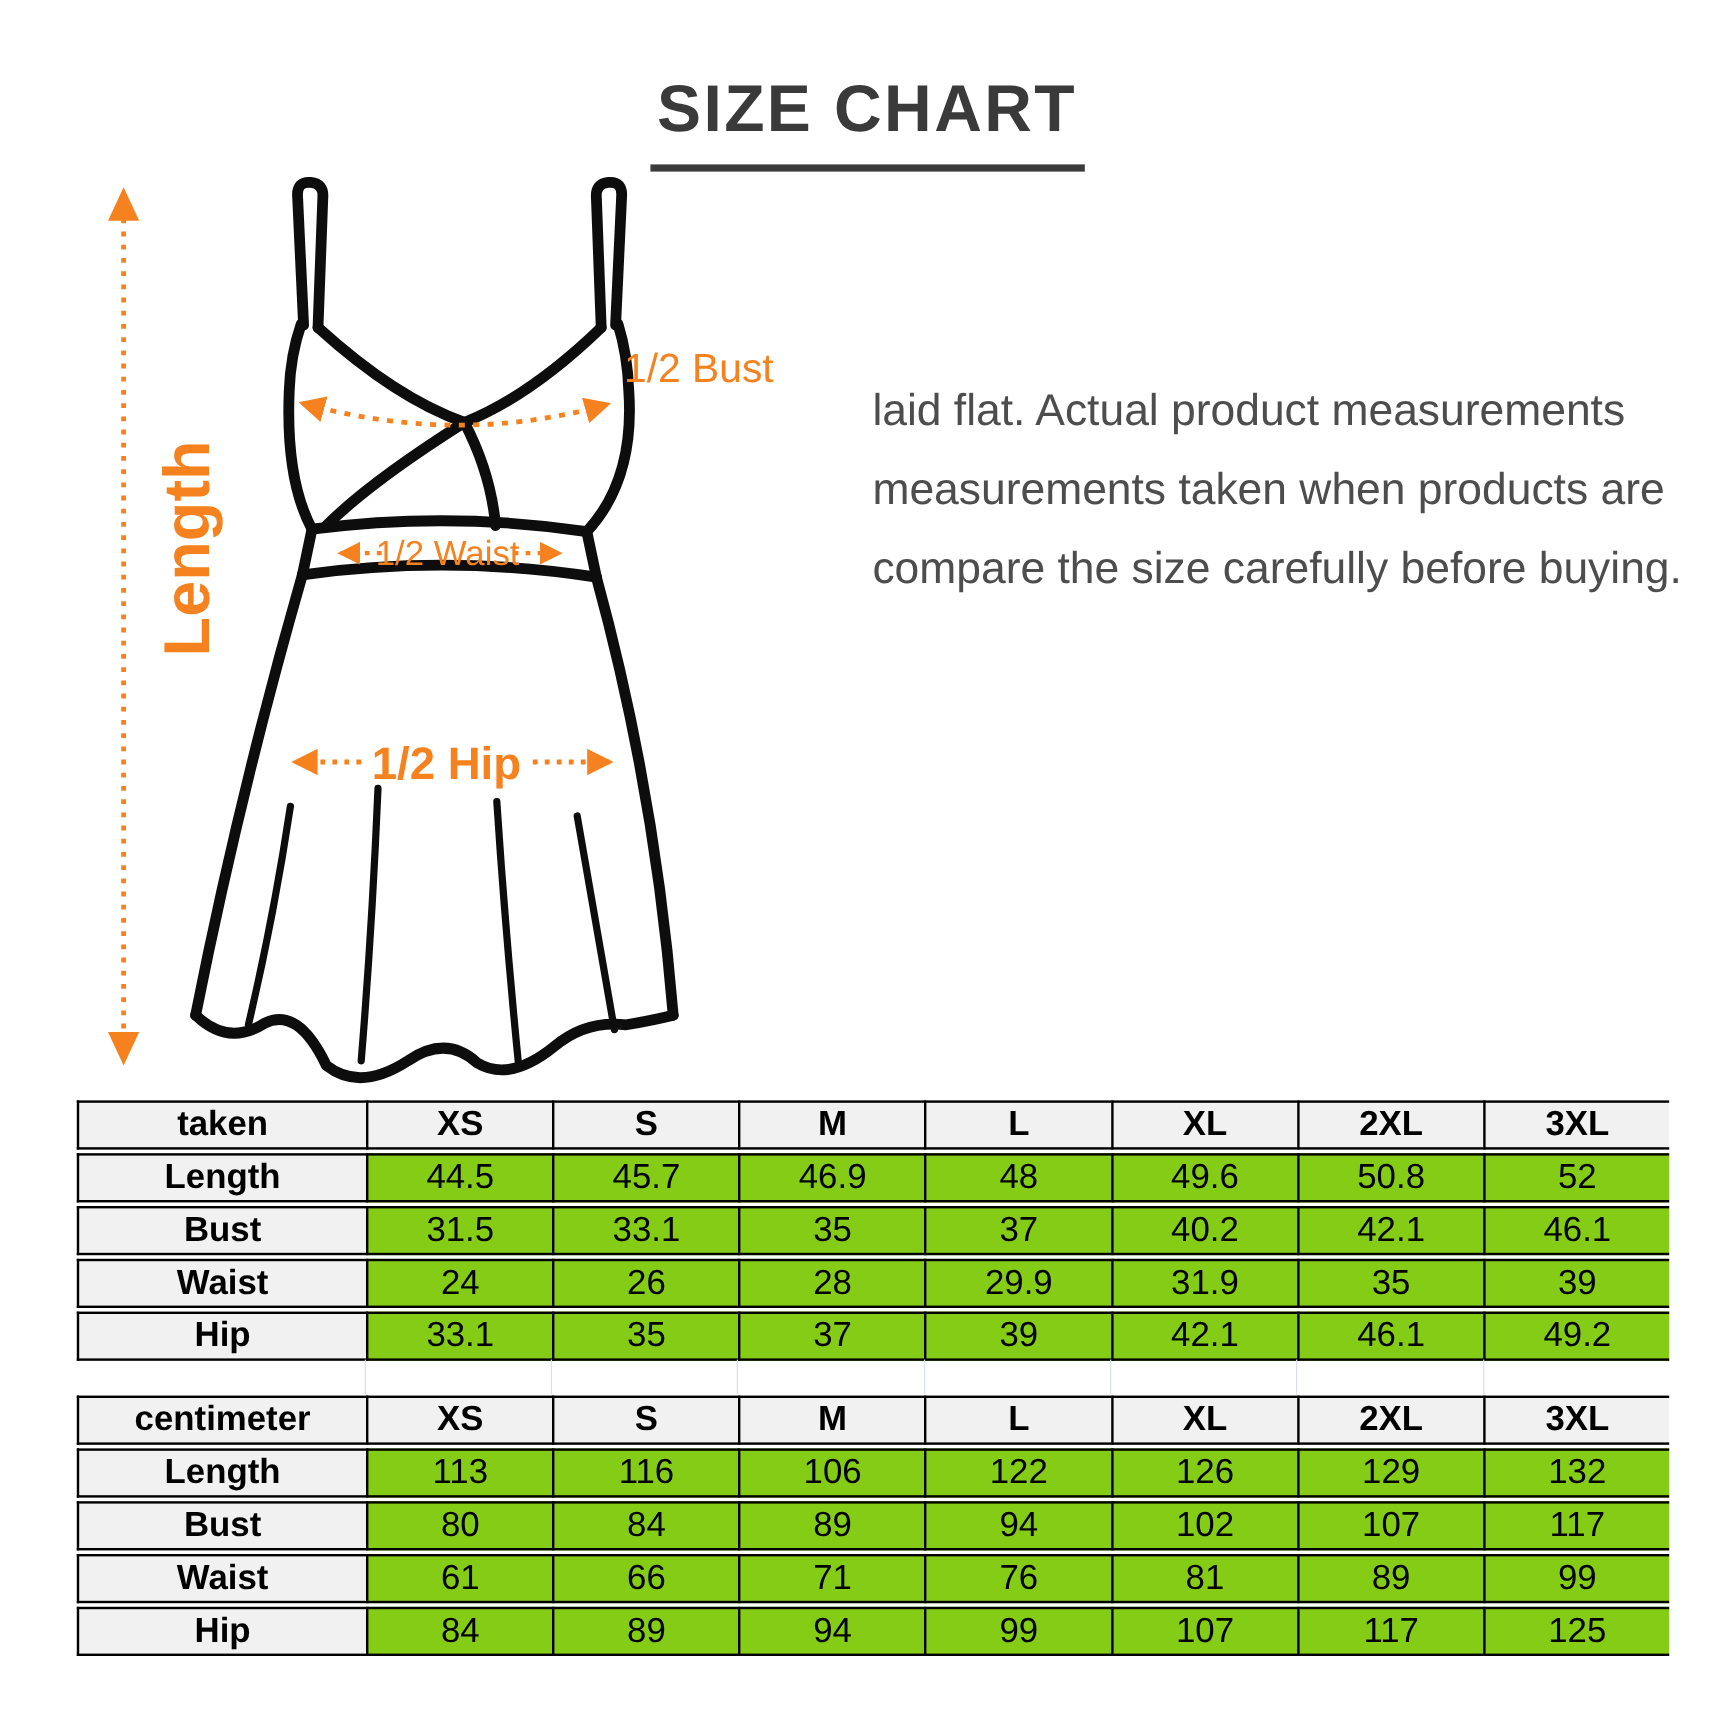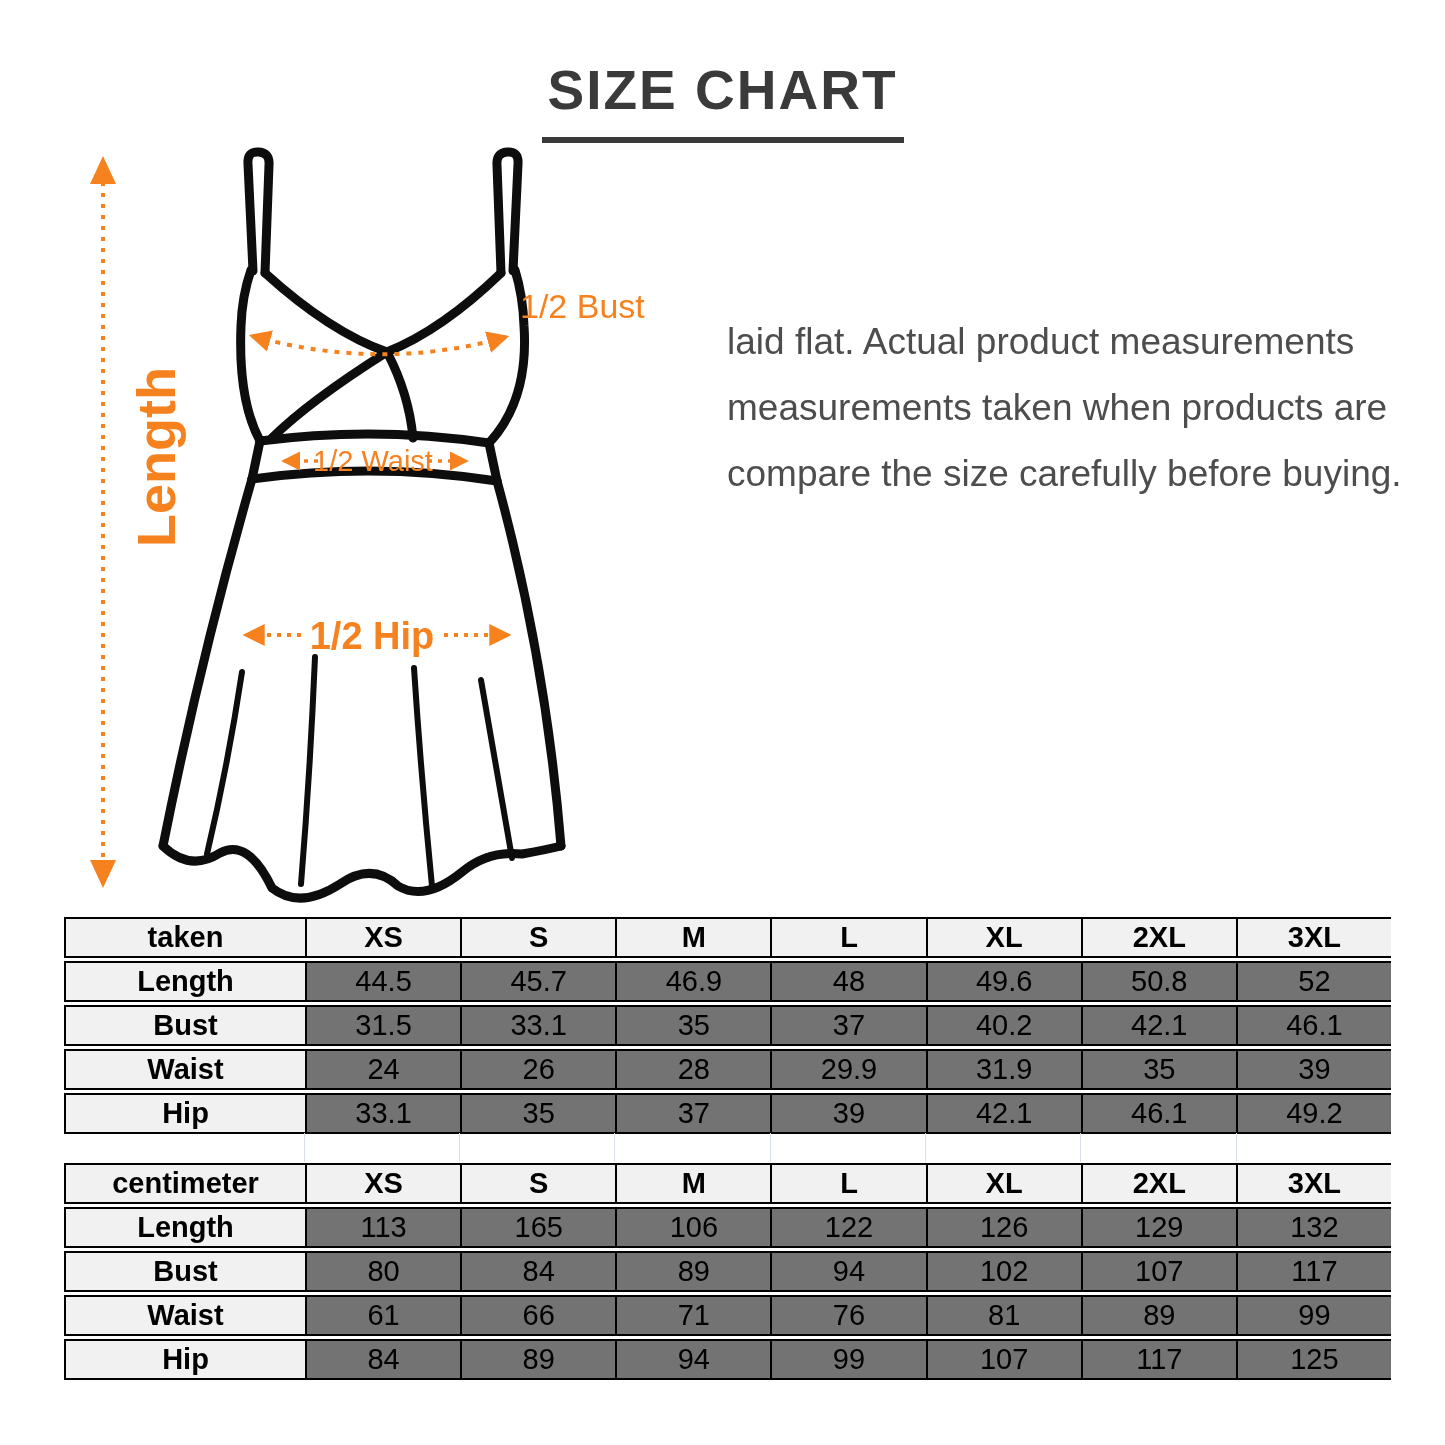--- a/index.html
+++ b/index.html
@@ -55,21 +55,21 @@
     position:absolute;left:64px;width:1327px;
     border-collapse:separate;border-spacing:0 3px;table-layout:fixed;
     font-size:29px;color:#000;
   }
   .size-table th,.size-table td{
     height:37px;padding:0;text-align:center;vertical-align:middle;
     border-top:2px solid #000;border-bottom:2px solid #000;border-left:2px solid #000;
     overflow:hidden;
   }
   .size-table .hdr{background:var(--cell-bg);font-weight:bold;}
-  .size-table td{background:#737373;font-weight:normal;}
+  .size-table td{background:#84cc16;font-weight:normal;}
   #table-inch{top:914px;}
   #table-cm{top:1160px;}
 
   
   .gap-grid{position:absolute;left:64px;top:1133px;width:1327px;height:29px;display:flex;}
   .gap-grid .gc{border-left:1px solid var(--grid-faint);width:155.1px;}
   .gap-grid .gc-label{width:241px;border-left:none;}
 </style>
 </head>
 <body>
@@ -230,21 +230,21 @@
         <th class="hdr">L</th>
         <th class="hdr">XL</th>
         <th class="hdr">2XL</th>
         <th class="hdr">3XL</th>
       </tr>
     </thead>
     <tbody>
       <tr>
         <th class="hdr">Length</th>
         <td>113</td>
-        <td>165</td>
+        <td>116</td>
         <td>106</td>
         <td>122</td>
         <td>126</td>
         <td>129</td>
         <td>132</td>
       </tr>
       <tr>
         <th class="hdr">Bust</th>
         <td>80</td>
         <td>84</td>

